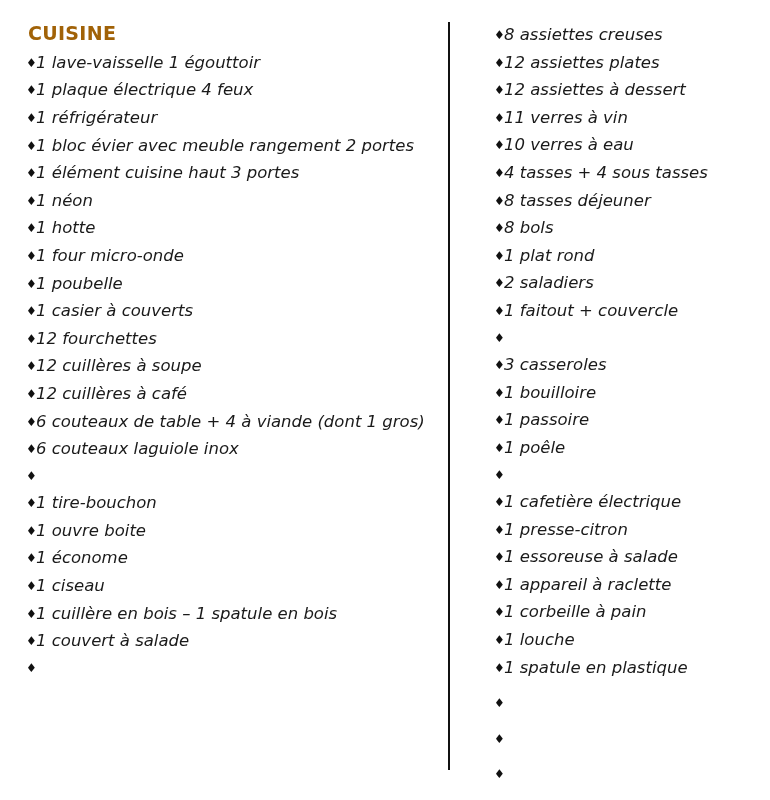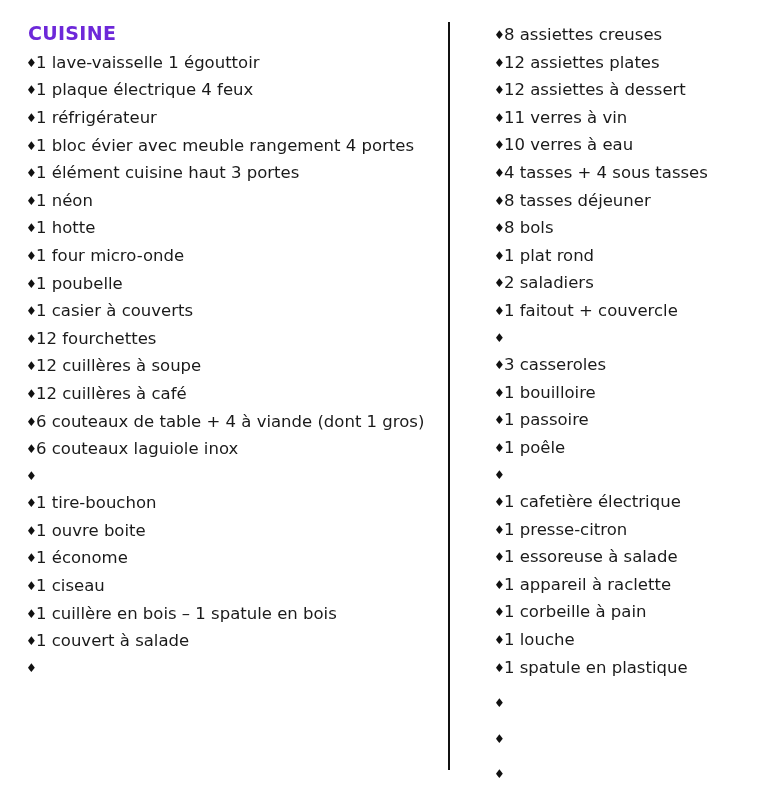--- a/index.html
+++ b/index.html
@@ -40,21 +40,21 @@
     height: 748px;
     margin-left: 2px;
     margin-right: 0;
     align-self: flex-start;
   }
   .col-right {
     flex: 1;
     padding-left: 44px;
   }
   .section-title {
-    color: #6d28d9;
+    color: #a16207;
     font-size: 19px;
     font-weight: bold;
     letter-spacing: 0.3px;
     margin: 0 0 5px 2px;
     line-height: 1.2;
   }
   ul.items {
     list-style: none;
     margin: 0;
     padding: 0;
@@ -69,20 +69,21 @@
   .bullet {
     color: #111111;
     font-size: 12px;
     line-height: 26.6px;
     width: 10px;
     flex: 0 0 10px;
     transform: translateY(-1px);
   }
   .item-text {
     display: inline-block;
+    font-style: italic;
   }
   .col-right ul.items li {
     line-height: 26.2px;
   }
   .empty-item .item-text {
     min-height: 26px;
   }
 </style>
 </head>
 <body>
@@ -100,21 +101,21 @@
         <li>
             <span class="bullet">♦</span>
             <span class="item-text">1 plaque électrique  4 feux</span>
           </li>
         <li>
             <span class="bullet">♦</span>
             <span class="item-text">1 réfrigérateur</span>
           </li>
         <li>
             <span class="bullet">♦</span>
-            <span class="item-text">1 bloc évier avec meuble rangement 4 portes</span>
+            <span class="item-text">1 bloc évier avec meuble rangement 2 portes</span>
           </li>
         <li>
             <span class="bullet">♦</span>
             <span class="item-text">1 élément cuisine haut 3 portes</span>
           </li>
         <li>
             <span class="bullet">♦</span>
             <span class="item-text">1 néon</span>
           </li>
         <li>

